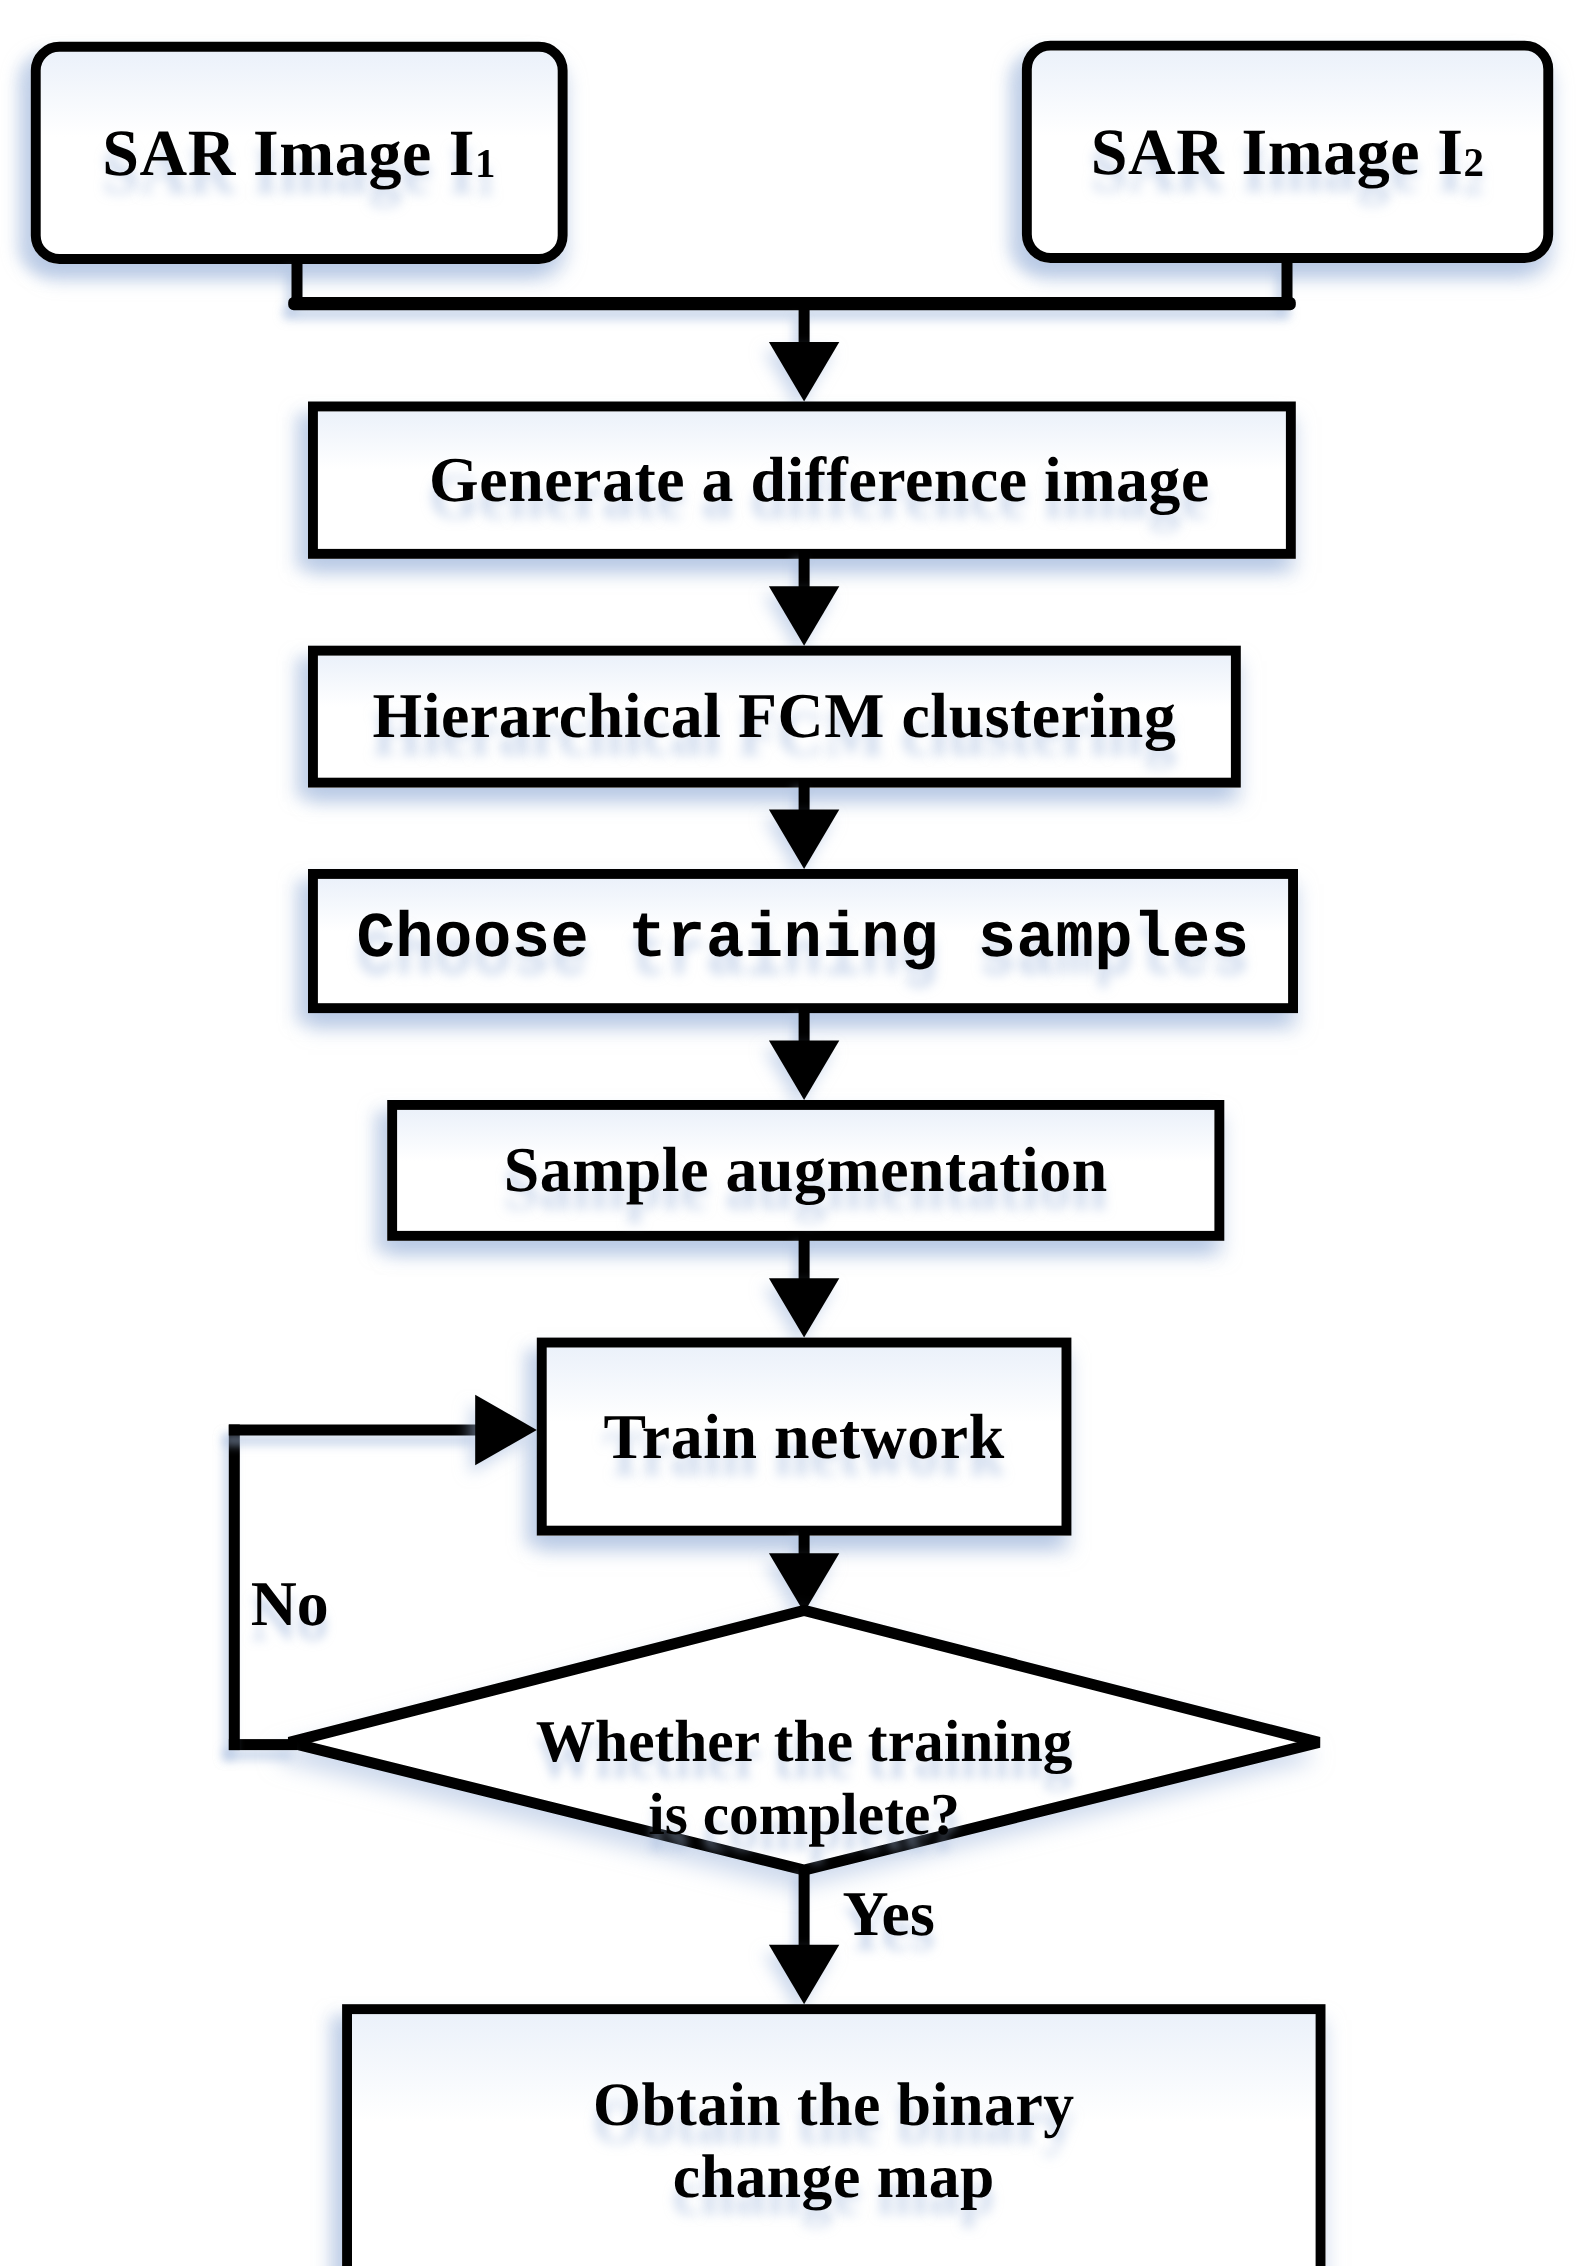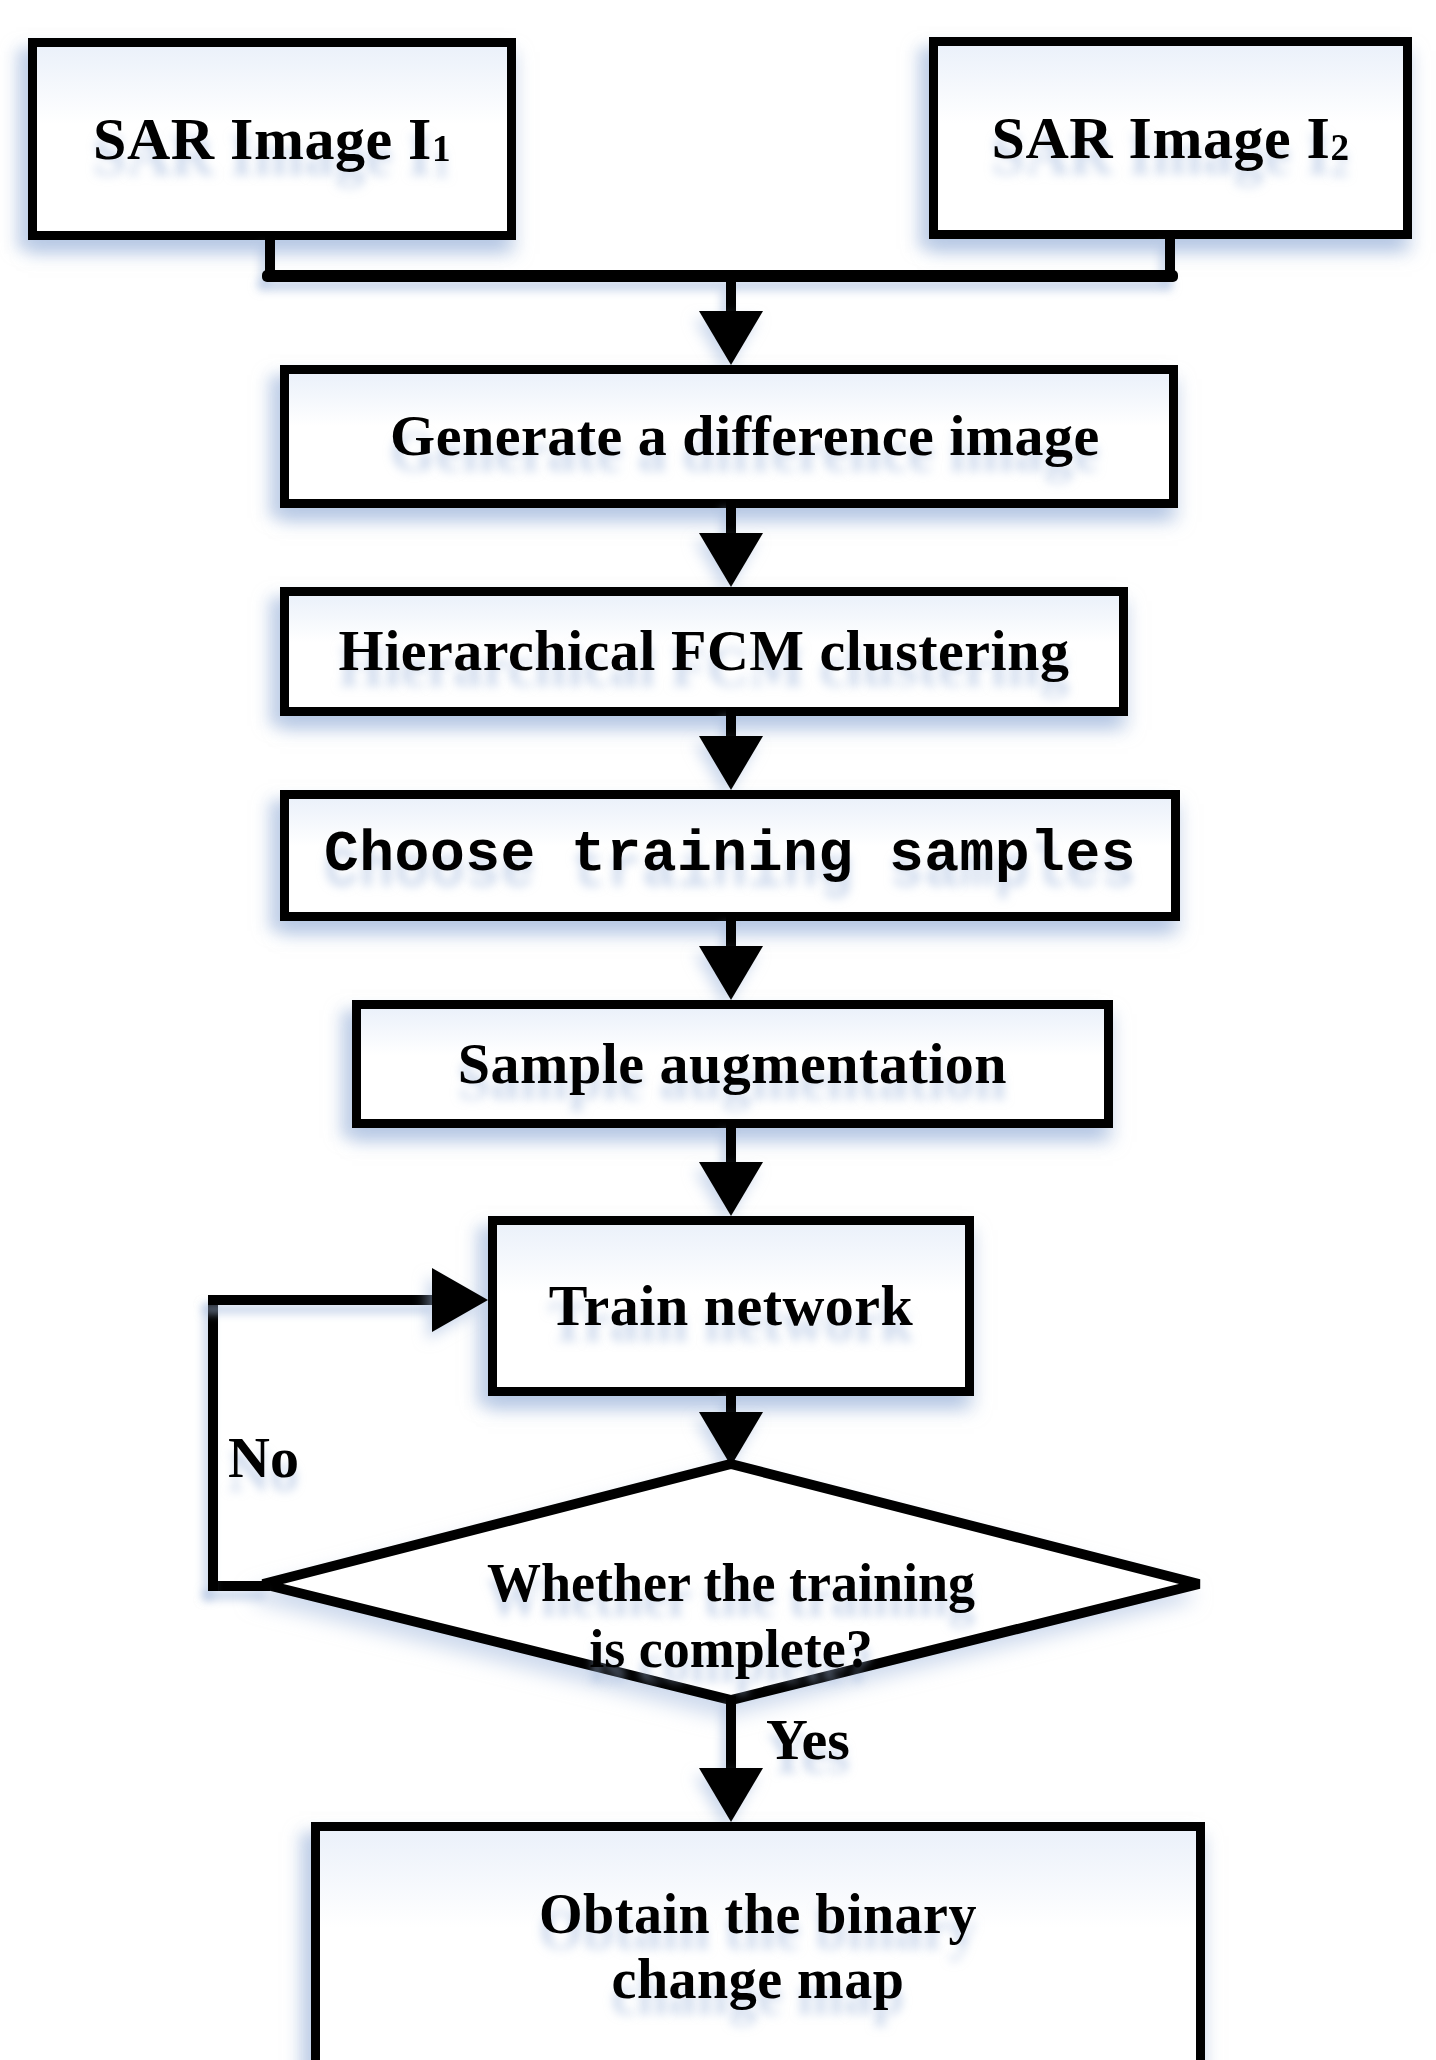--- a/index.html
+++ b/index.html
@@ -45,21 +45,21 @@
     position:absolute;font-weight:bold;font-size:58px;
     text-shadow:0 14px 9px var(--shadow-c);
   }
   .diamond-svg{position:absolute;left:240px;top:1450px;
     filter:drop-shadow(-8px 12px 10px var(--shadow-c));}
   .decision-text{
     position:absolute;left:331px;top:1550px;width:800px;
     text-align:center;font-weight:bold;font-size:54px;line-height:66px;
     text-shadow:0 15px 9px var(--shadow-c);
   }
-  .fs60{font-size:60px;}
+  .fs60{font-size:60px;border-radius:26px;}
   .fs58{font-size:58px;}
   .fs56{font-size:56px;}
 </style>
 </head>
 <body>
 
 <div class="stage">
 
   <div class="box fs60" style="left:28px;top:38px;width:488px;height:202px;">
     <span class="lbl"><span>SAR Image I</span><span class="sub">1</span></span>

